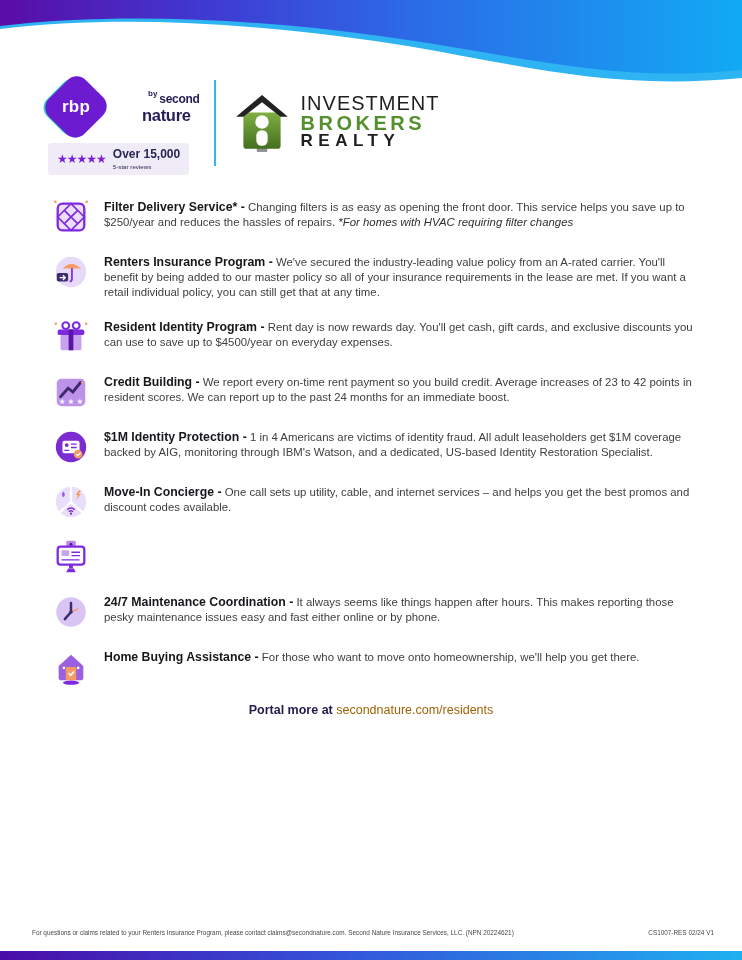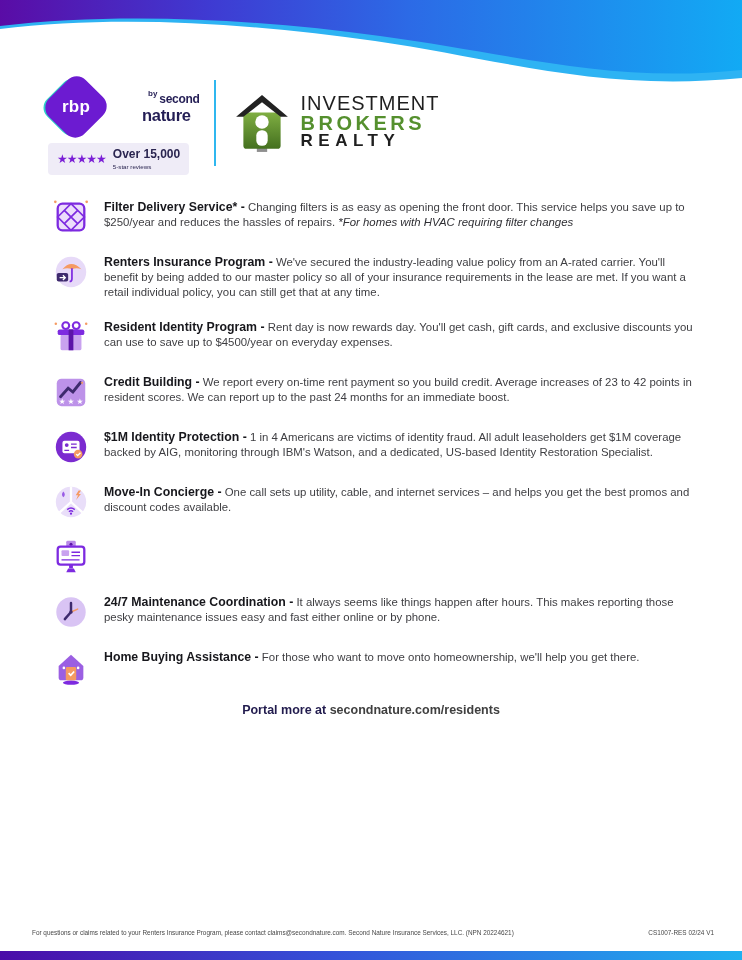--- a/index.html
+++ b/index.html
@@ -37,21 +37,21 @@
       background:linear-gradient(transparent 56%,#b3f1e1 56%,#b3f1e1 98%,transparent 98%);}
   
   .benefits{margin:23px 44px 0 52px;}
   .item{display:flex;gap:14px;margin-bottom:17px;}
   .icon{width:38px;height:38px;flex:0 0 38px;margin-top:0;}
   .txt{font-size:11.4px;line-height:15.4px;color:#3e3e42;max-width:600px;padding-top:2px;}
   .bt{font-weight:700;color:#17171c;font-size:12.3px;}
   .note{color:#2e2e33;}
   
   .learn{text-align:center;margin-top:13px;font-size:12.5px;color:#221c4e;font-weight:600;}
-  .learn .link{color:#404040;font-weight:700;margin-top:32px;}
+  .learn .link{color:#a16207;font-weight:400;margin-top:32px;}
   .footer{position:absolute;left:32px;right:28px;bottom:24px;display:flex;justify-content:space-between;
           font-size:6.4px;color:#474747;}
   .bottombar{position:absolute;left:0;right:0;bottom:0;height:9px;
              background:linear-gradient(90deg,#4a0ca8,#3452d9 45%,#1fb0f0);}
 </style>
 </head>
 <body>
 
 <div class="page">
 

